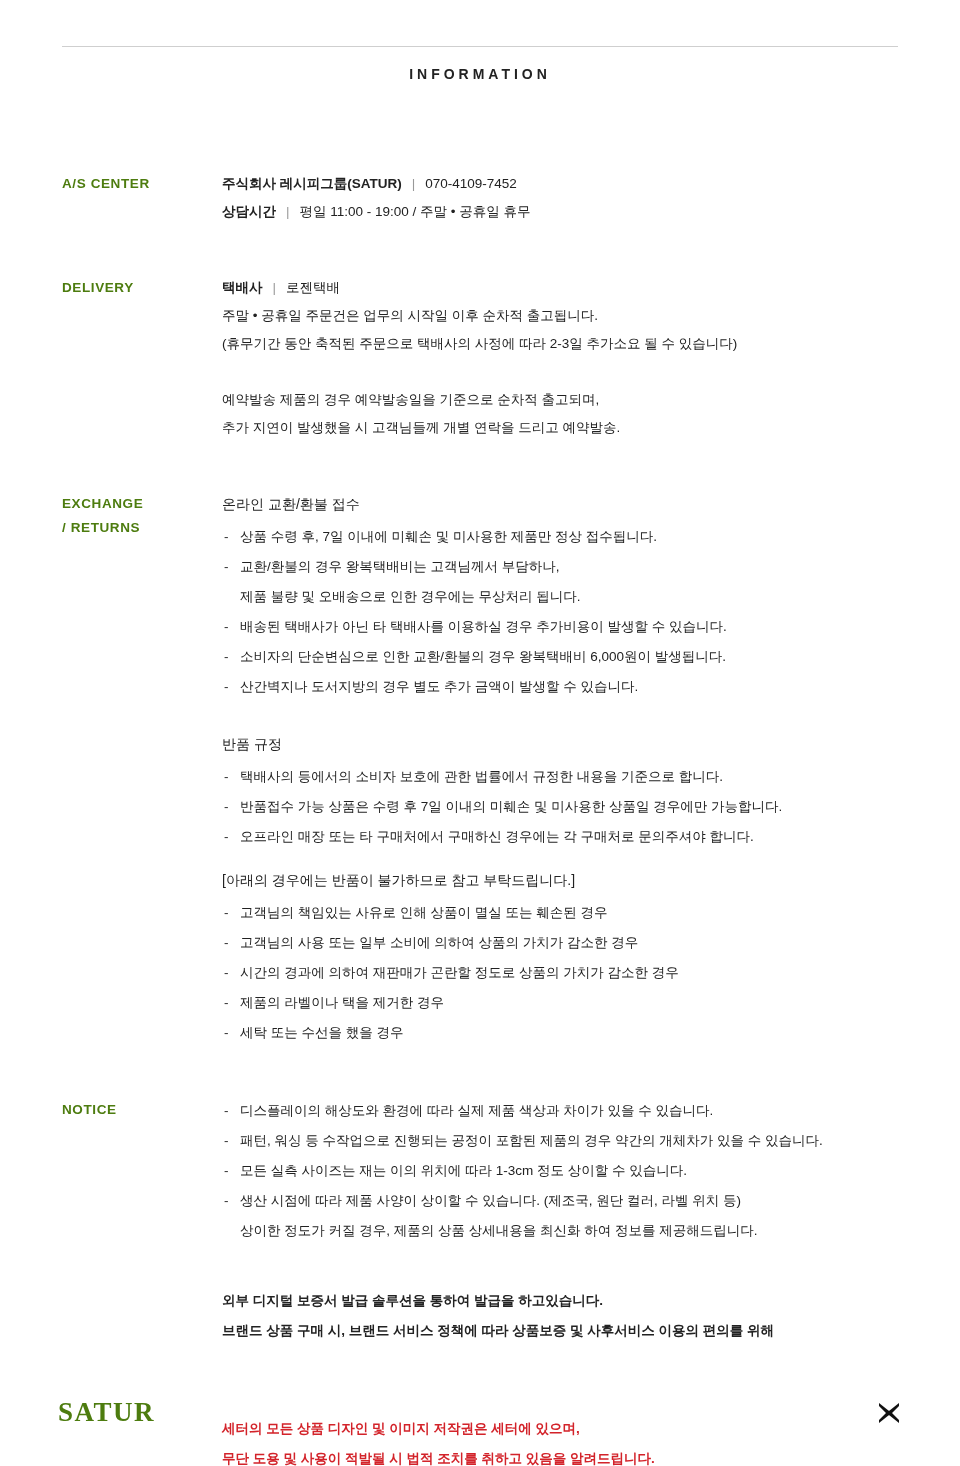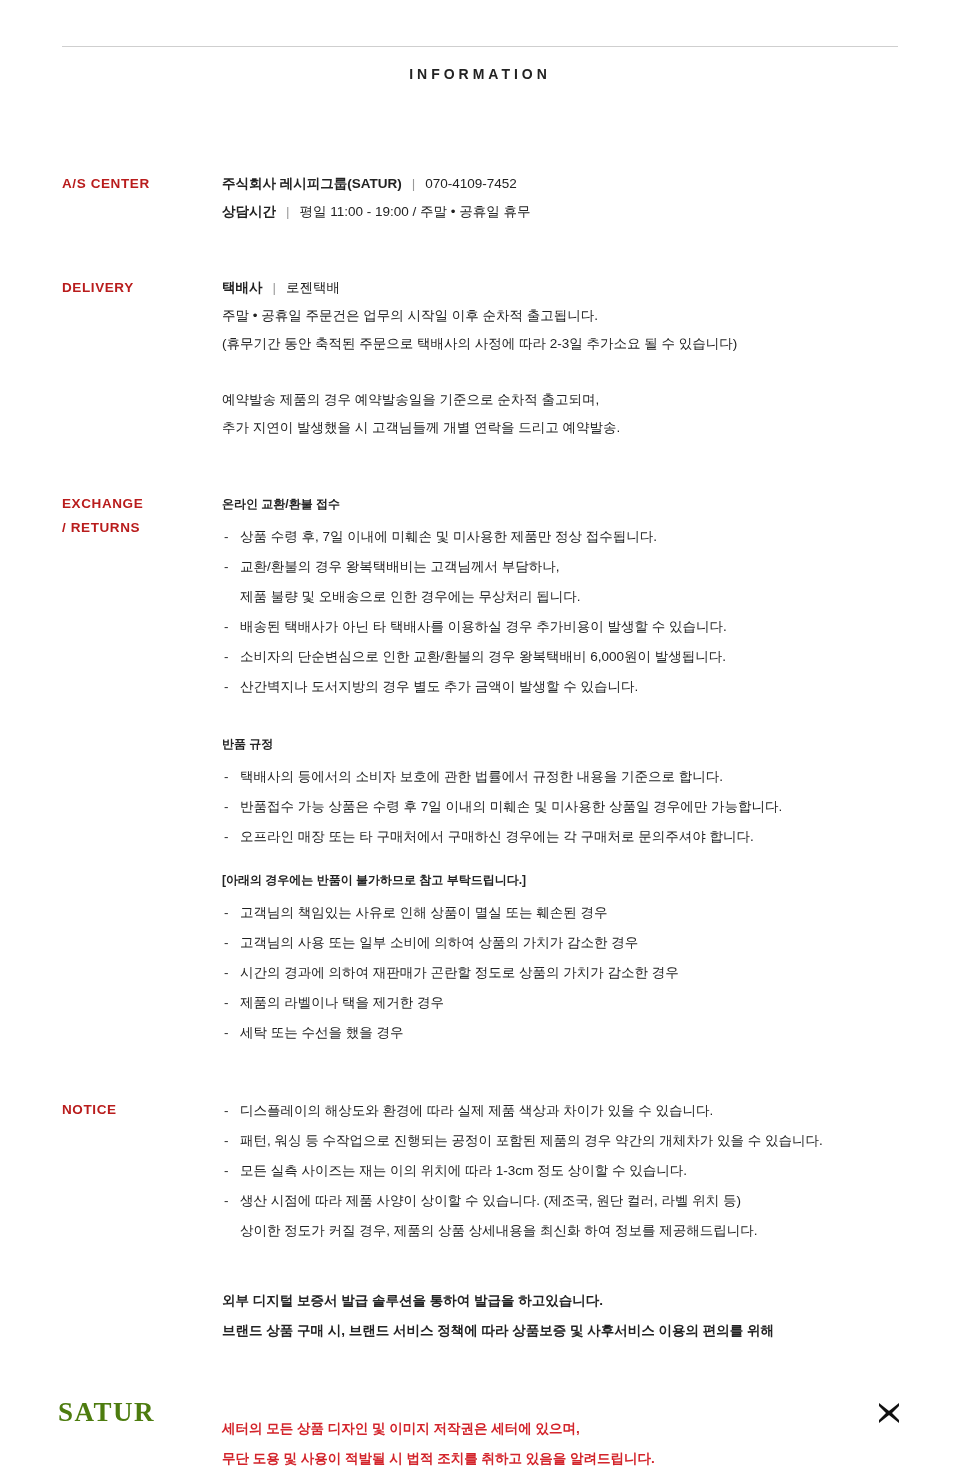--- a/index.html
+++ b/index.html
@@ -51,38 +51,38 @@
     align-items: flex-start;
     margin-bottom: 48px;
   }
   .section-label {
     width: 222px;
     padding-left: 62px;
     flex: 0 0 222px;
     font-size: 13.5px;
     font-weight: 700;
     letter-spacing: 0.6px;
-    color: #b91c1c;
+    color: #4d7c0f;
     line-height: 24px;
     padding-top: 2px;
   }
   .section-label div { white-space: nowrap; }
   .section-body {
     flex: 1 1 auto;
     padding-right: 80px;
     font-size: 13.5px;
     line-height: 28px;
     color: #222;
   }
   .line { white-space: nowrap; }
   .b { font-weight: 700; }
   .sep { display: inline-block; padding: 0 10px; color: #999; font-weight: 400; }
   .sub-head {
-    font-weight: 700;
-    font-size: 12px;
+    font-weight: 400;
+    font-size: 14px;
     margin-bottom: 4px;
   }
   ul.dash {
     list-style: none;
     margin: 0;
     padding: 0;
   }
   ul.dash > li {
     position: relative;
     padding-left: 18px;

